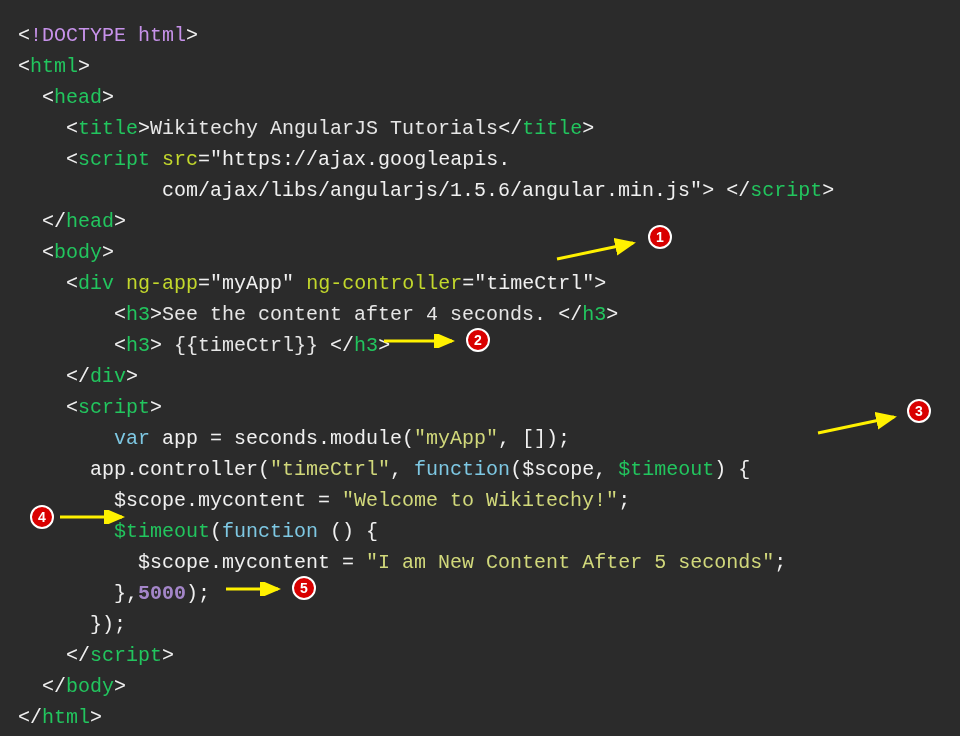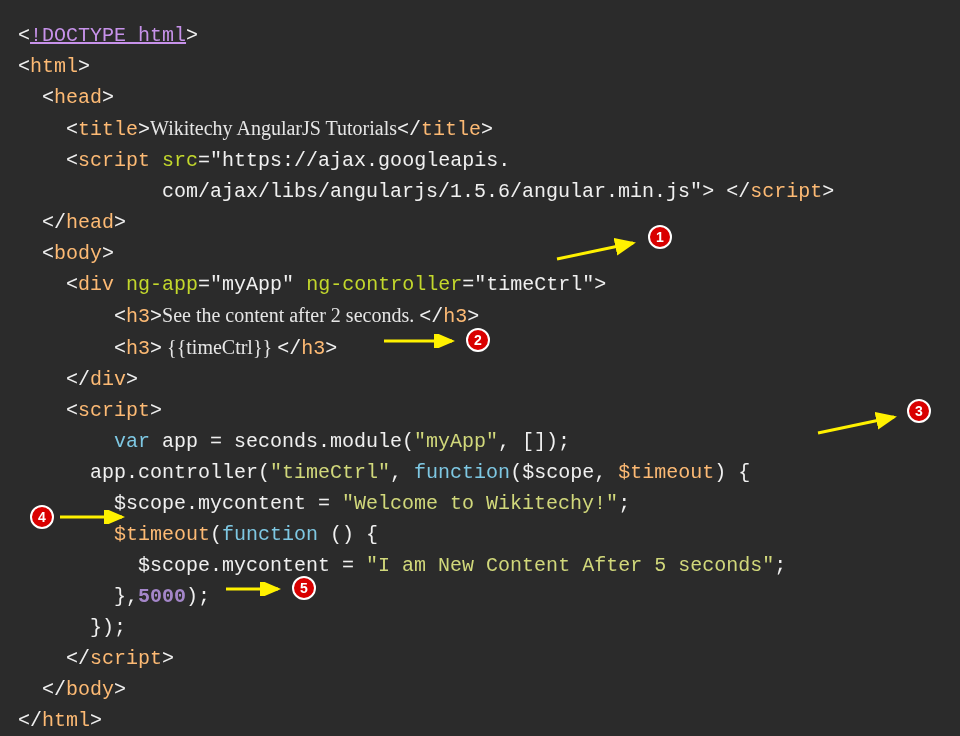--- a/index.html
+++ b/index.html
@@ -13,27 +13,27 @@
   height: 736px;
   position: relative;
   padding: 20px 18px;
   overflow: hidden;
 }
 .code-area {
   position: relative;
   white-space: pre;
 }
 .punct { color: #F0F0F0; }
-.tag   { color: #C792EA; text-decoration: underline; }
-.keytag{ color: #fdba74; }
+.tag   { color: #C792EA; }
+.keytag{ color: #22c55e; }
 .attr  { color: #C3D82C; }
 .string{ color: #F0F0F0; }
 .keyw2 { color: #7EC8E3; }
 .id    { color: #F0F0F0; }
-.txt   { color: #E6E6E6; font-family: Liberation Serif, serif; }
+.txt   { color: #E6E6E6; }
 .fn    { color: #D1D87B; }
 .num   { color: #A486C9; font-weight: bold; }
 
 .badge {
   position: absolute;
   width: 24px;
   height: 24px;
   border-radius: 50%;
   background: #D90000;
   border: 2px solid #fff;
@@ -55,21 +55,21 @@
 
 <div class="code-area"><span><span class="punct">&lt;</span><span class="tag">!DOCTYPE html</span><span class="punct">&gt;</span></span>
 <span><span class="punct">&lt;</span><span class="keytag">html</span><span class="punct">&gt;</span></span>
 <span>  <span class="punct">&lt;</span><span class="keytag">head</span><span class="punct">&gt;</span></span>
 <span>    <span class="punct">&lt;</span><span class="keytag">title</span><span class="punct">&gt;</span><span class="txt">Wikitechy AngularJS Tutorials</span><span class="punct">&lt;/</span><span class="keytag">title</span><span class="punct">&gt;</span></span>
 <span>    <span class="punct">&lt;</span><span class="keytag">script</span> <span class="attr">src</span><span class="punct">=</span><span class="string">"https://ajax.googleapis.</span></span>
 <span>            <span class="string">com/ajax/libs/angularjs/1.5.6/angular.min.js"</span><span class="punct">&gt; &lt;/</span><span class="keytag">script</span><span class="punct">&gt;</span></span>
 <span>  <span class="punct">&lt;/</span><span class="keytag">head</span><span class="punct">&gt;</span></span>
 <span>  <span class="punct">&lt;</span><span class="keytag">body</span><span class="punct">&gt;</span></span>
 <span>    <span class="punct">&lt;</span><span class="keytag">div</span> <span class="attr">ng-app</span><span class="punct">=</span><span class="string">"myApp"</span> <span class="attr">ng-controller</span><span class="punct">=</span><span class="string">"timeCtrl"</span><span class="punct">&gt;</span></span>
-<span>        <span class="punct">&lt;</span><span class="keytag">h3</span><span class="punct">&gt;</span><span class="txt">See the content after 2 seconds. </span><span class="punct">&lt;/</span><span class="keytag">h3</span><span class="punct">&gt;</span></span>
+<span>        <span class="punct">&lt;</span><span class="keytag">h3</span><span class="punct">&gt;</span><span class="txt">See the content after 4 seconds. </span><span class="punct">&lt;/</span><span class="keytag">h3</span><span class="punct">&gt;</span></span>
 <span>        <span class="punct">&lt;</span><span class="keytag">h3</span><span class="punct">&gt;</span><span class="txt"> {{timeCtrl}} </span><span class="punct">&lt;/</span><span class="keytag">h3</span><span class="punct">&gt;</span></span>
 <span>    <span class="punct">&lt;/</span><span class="keytag">div</span><span class="punct">&gt;</span></span>
 <span>    <span class="punct">&lt;</span><span class="keytag">script</span><span class="punct">&gt;</span></span>
 <span>        <span class="keyw2">var</span><span class="id"> app </span><span class="punct">= </span><span class="id">seconds</span><span class="punct">.module(</span><span class="fn">"myApp"</span><span class="punct">, []);</span></span>
 <span>      <span class="id">app</span><span class="punct">.controller(</span><span class="fn">"timeCtrl"</span><span class="punct">, </span><span class="keyw2">function</span><span class="punct">(</span><span class="id">$scope</span><span class="punct">, </span><span class="keytag">$timeout</span><span class="punct">) {</span></span>
 <span>        <span class="id">$scope</span><span class="punct">.mycontent </span><span class="punct">= </span><span class="fn">"Welcome to Wikitechy!"</span><span class="punct">;</span></span>
 <span>        <span class="keytag">$timeout</span><span class="punct">(</span><span class="keyw2">function</span><span class="punct"> () {</span></span>
 <span>          <span class="id">$scope</span><span class="punct">.mycontent </span><span class="punct">= </span><span class="fn">"I am New Content After 5 seconds"</span><span class="punct">;</span></span>
 <span>        <span class="punct">},</span><span class="num">5000</span><span class="punct">);</span></span>
 <span>      <span class="punct">});</span></span>

